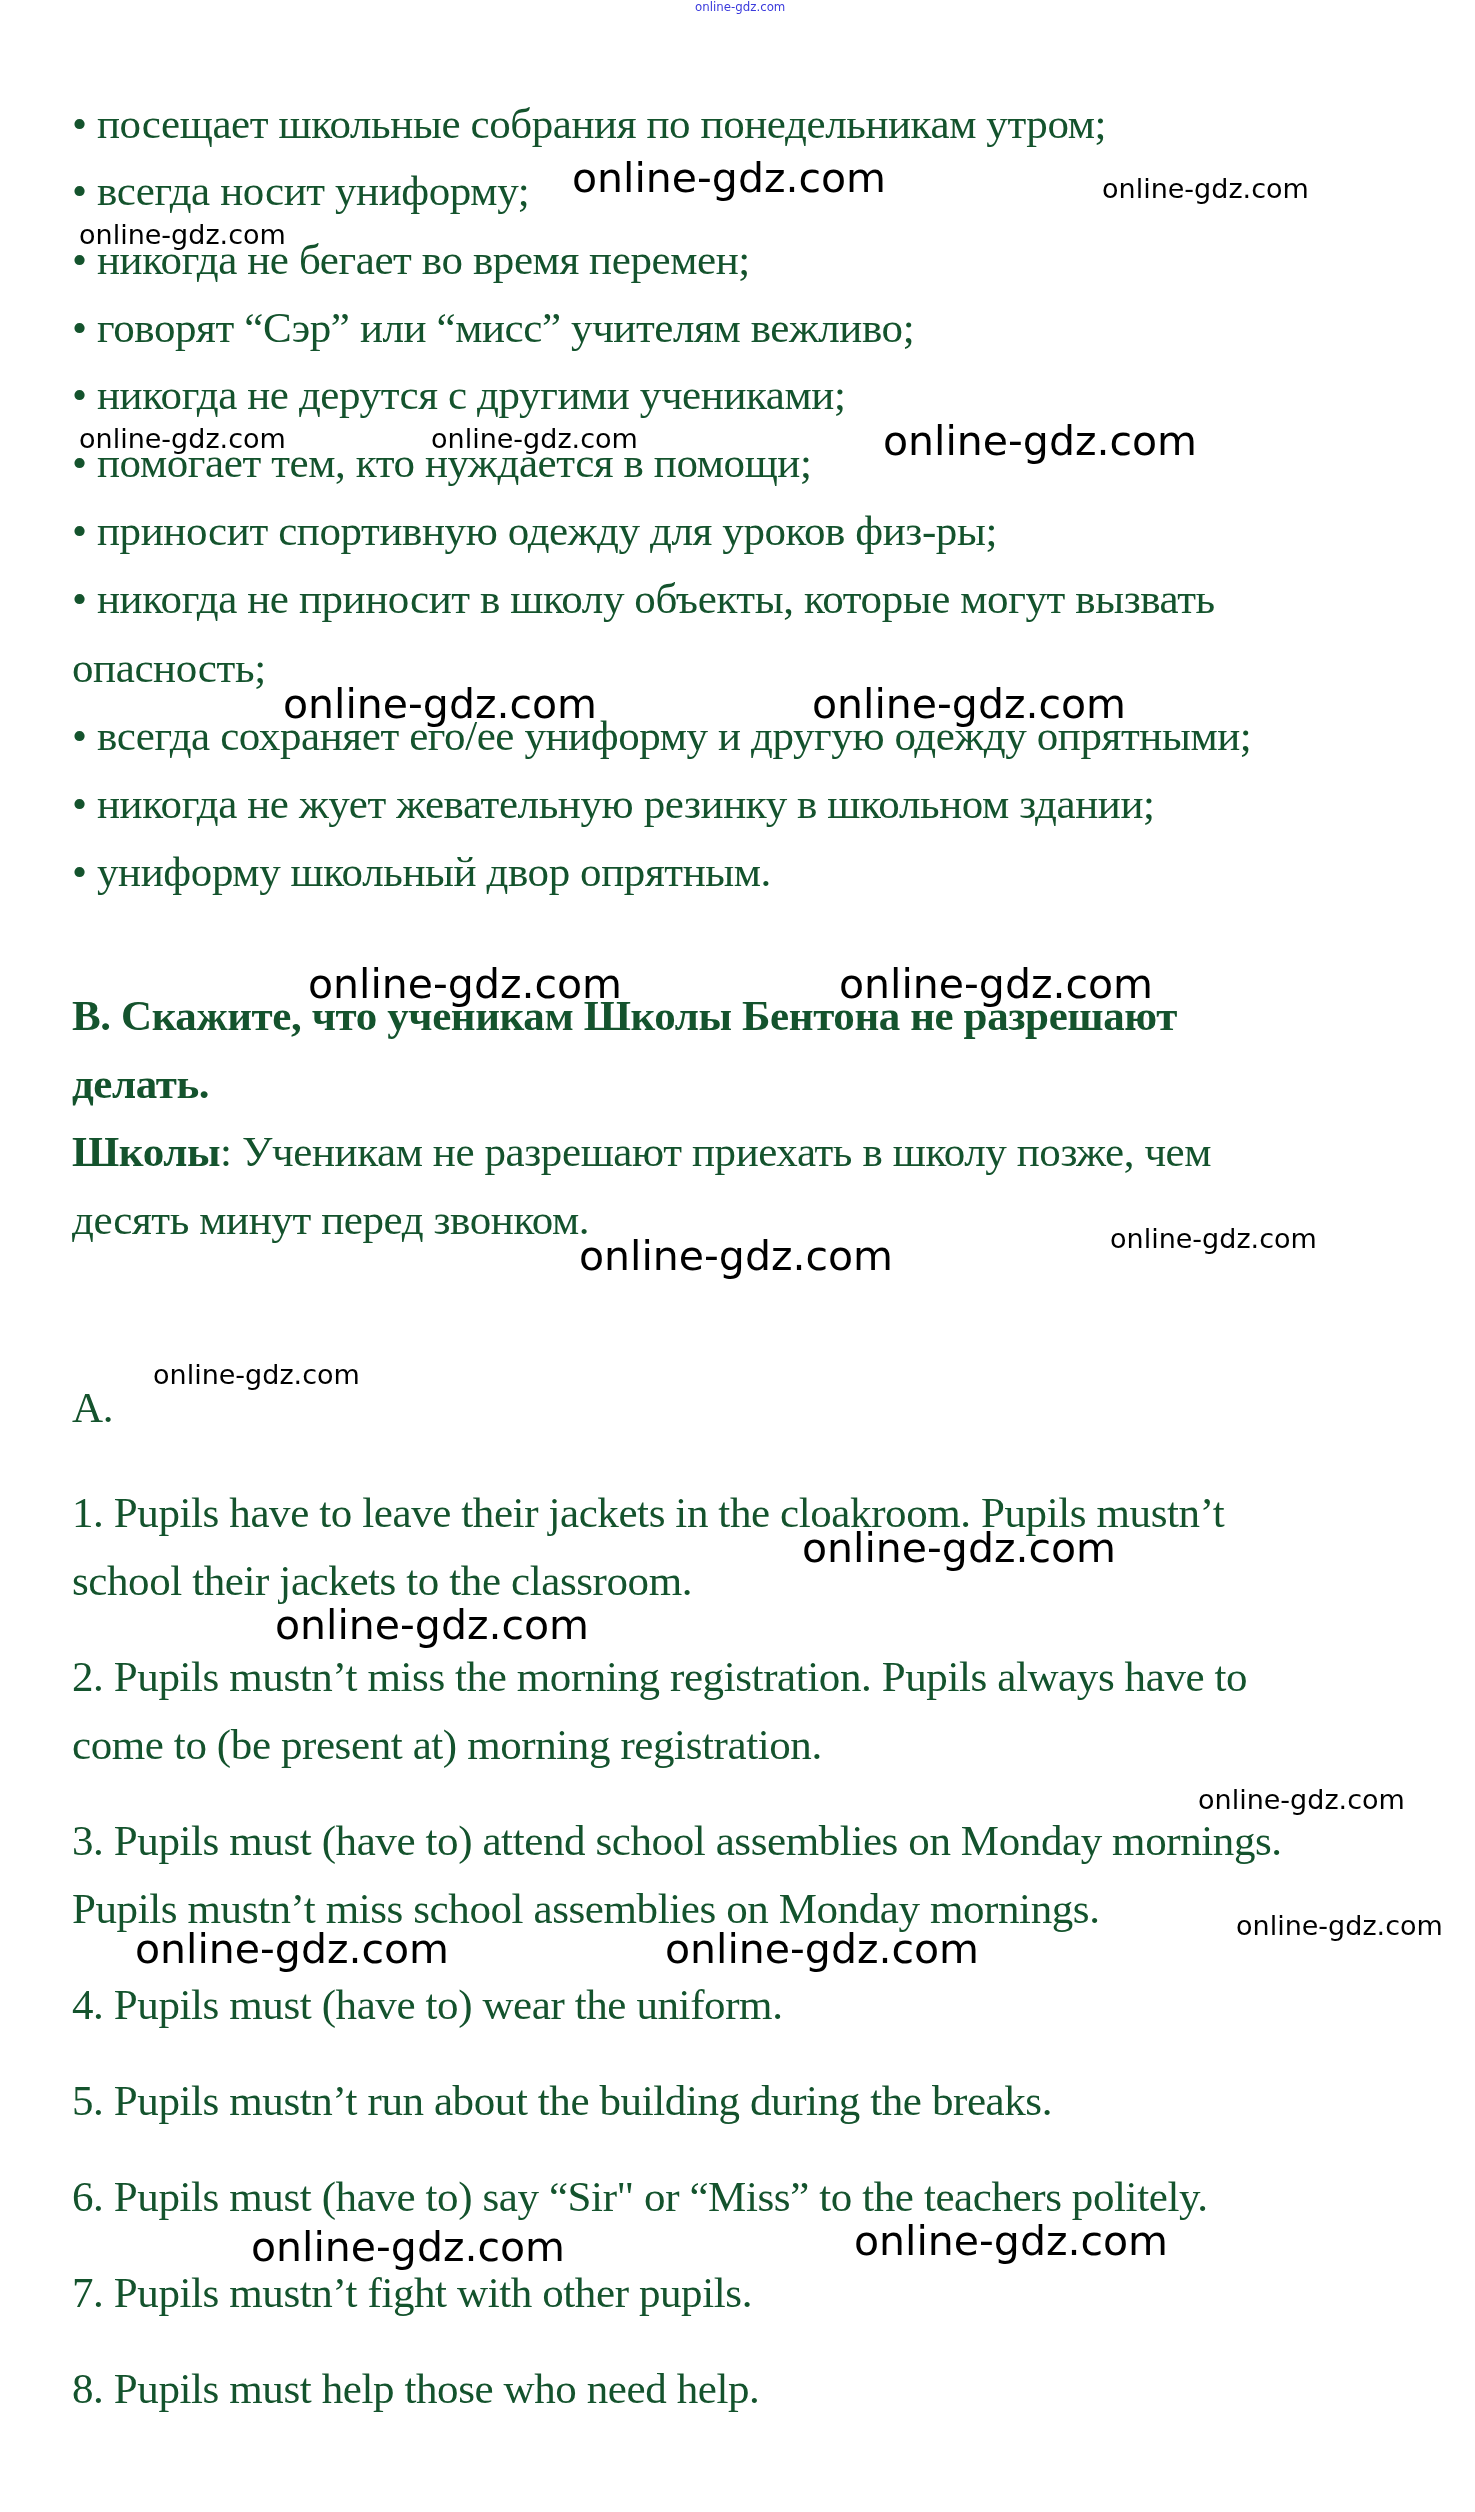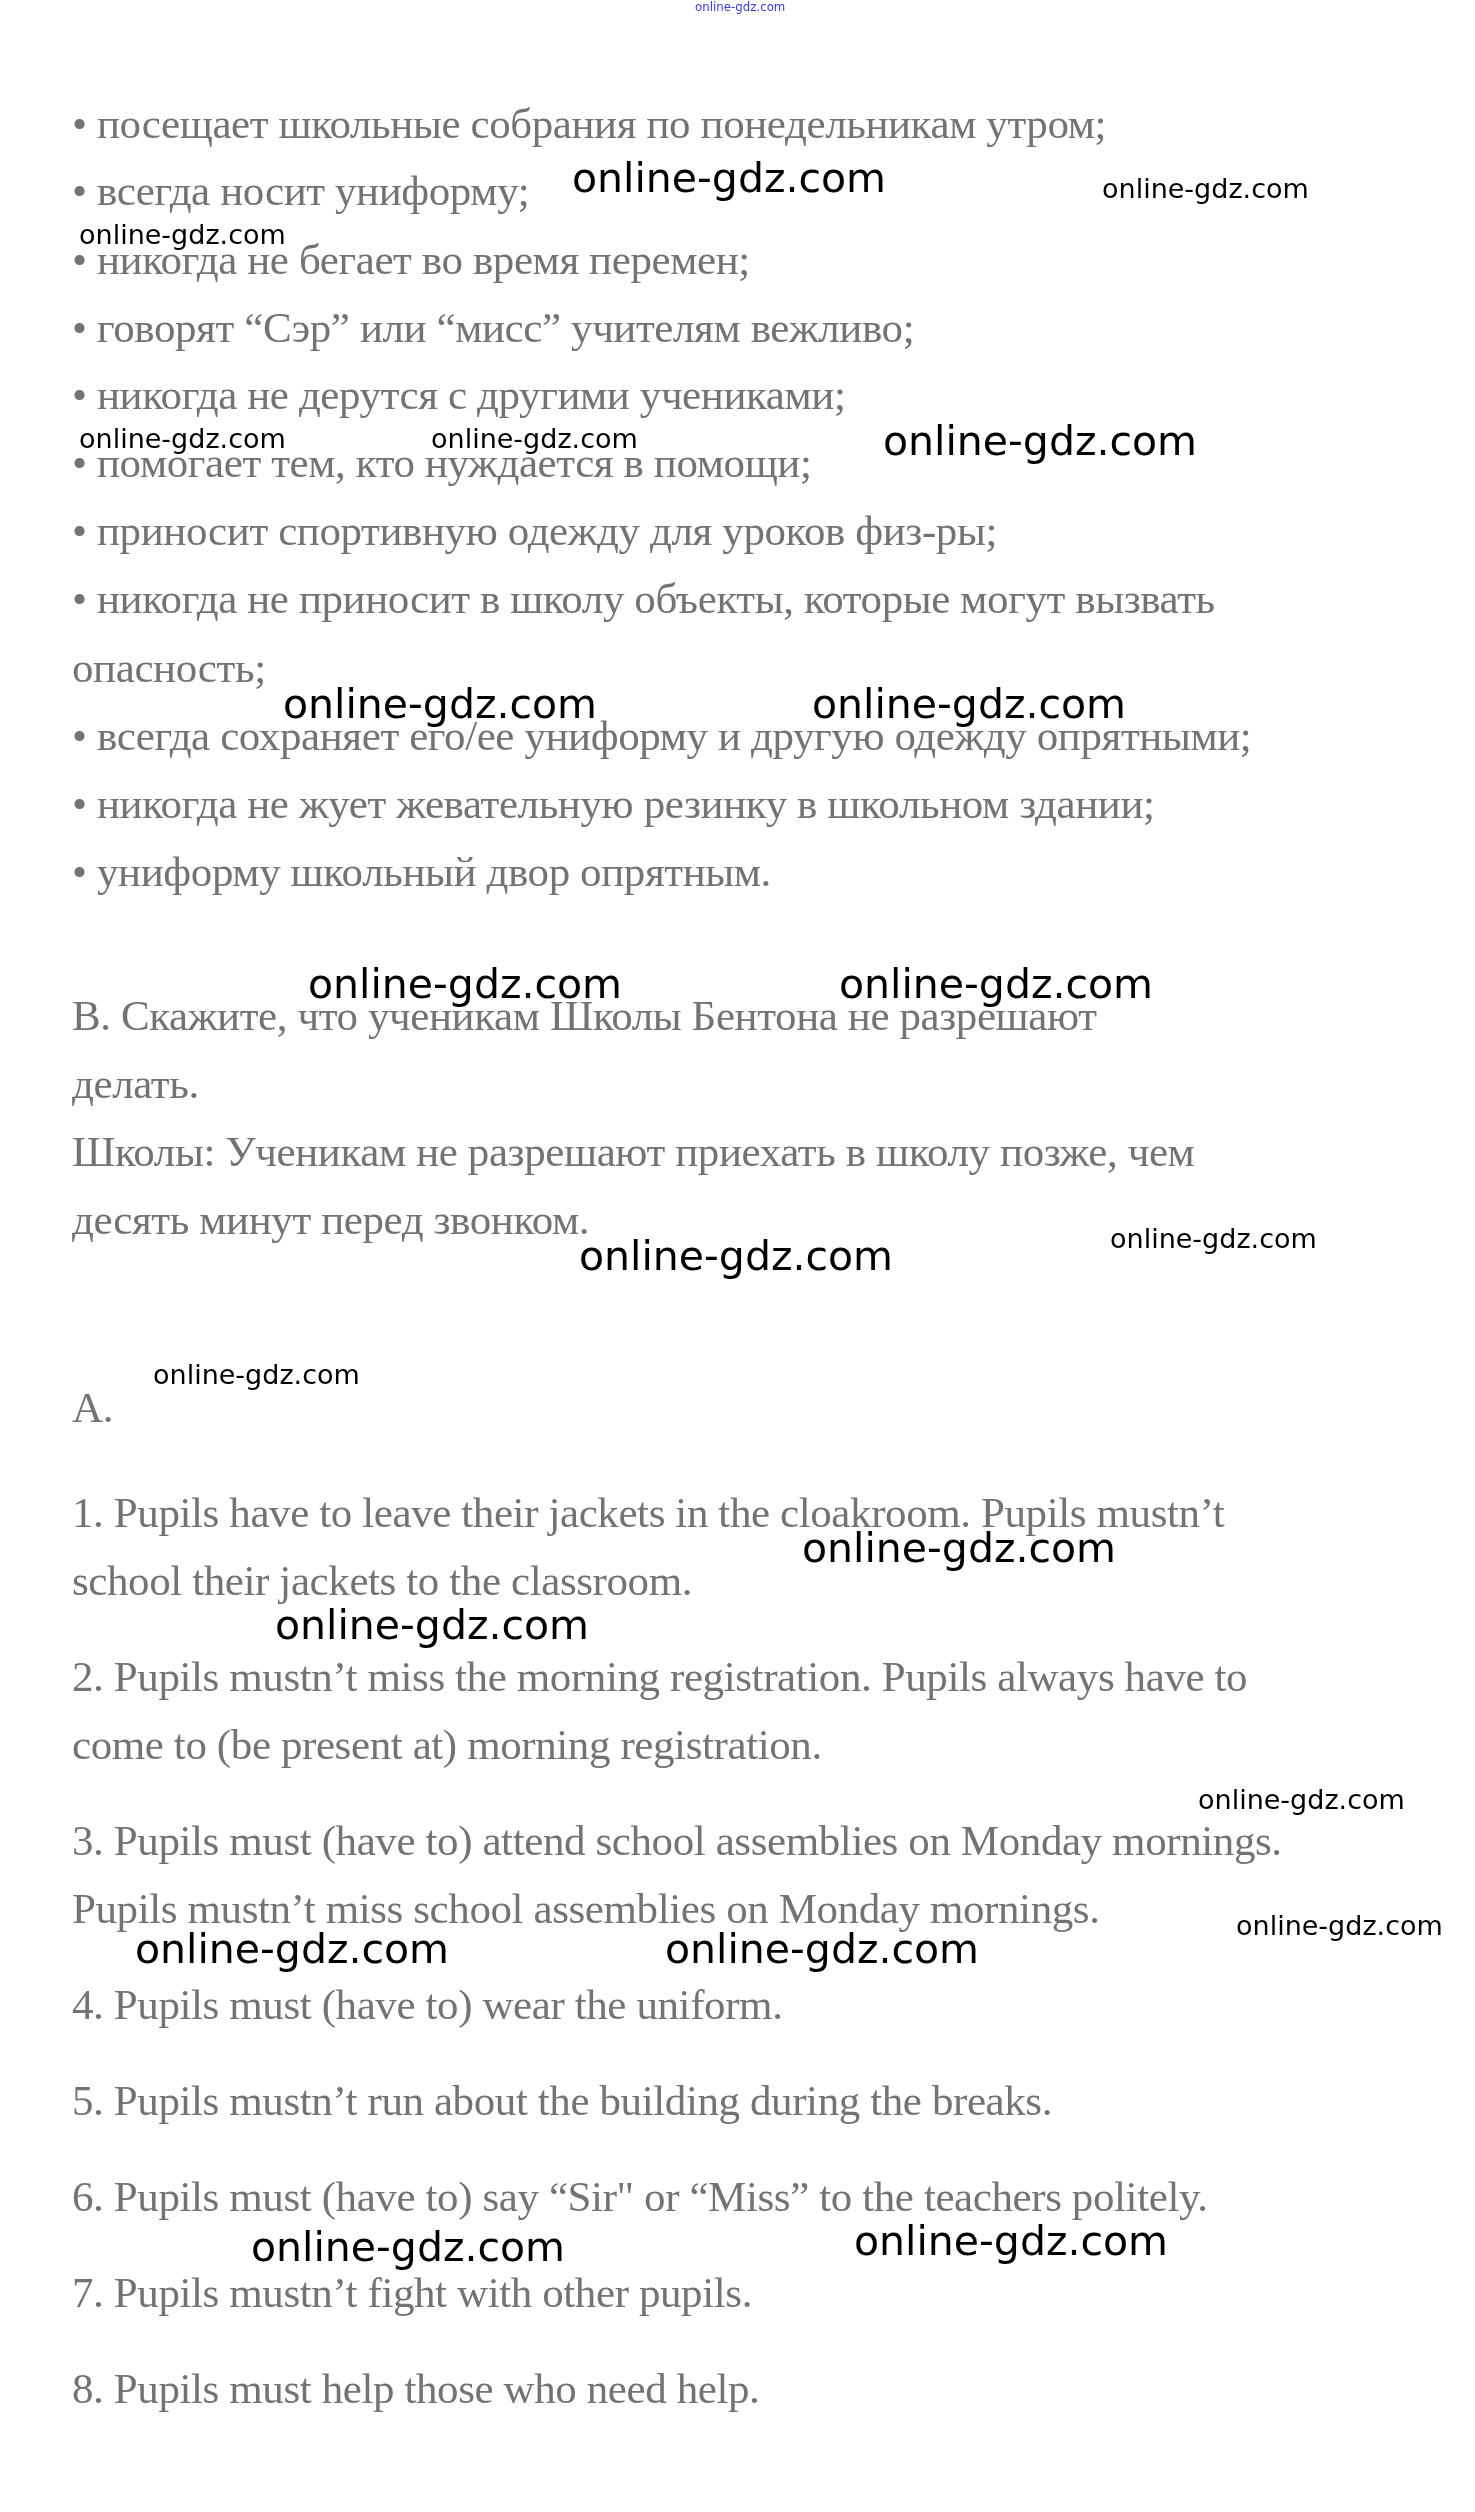--- a/index.html
+++ b/index.html
@@ -1,23 +1,23 @@
 <!DOCTYPE html>
 <html style="font-size:12.6px"><head>
 <meta charset="utf-8">
 <style>
   html, body { margin:0; padding:0; background:#ffffff; }
   body { width:1475px; height:2512px; position:relative; overflow:hidden; }
   .page { position:absolute; left:7px; top:0; width:1475px; height:2416px;padding-left:27px; }
   .line {
     position:absolute; left:65px;
-    font-family:"Liberation Serif", serif; font-size:43px; color:#737373;
+    font-family:"Liberation Serif", serif; font-size:43px; color:#14532d;
     white-space:nowrap; letter-spacing:-0.4px; line-height:1;
   }
-  .bold { font-weight:normal; }
+  .bold { font-weight:bold; }
   .wm {
     position:absolute; font-family:"DejaVu Sans", sans-serif; color:#000;
     white-space:nowrap; line-height:1;
   }
   .wm.big { font-size:41px; }
   .wm.small { font-size:27px; }
   .wm.top { font-size:11.8px; color:#3a3adc; left:688px; top:1.6px; }
 </style>
 </head>
 <body>

